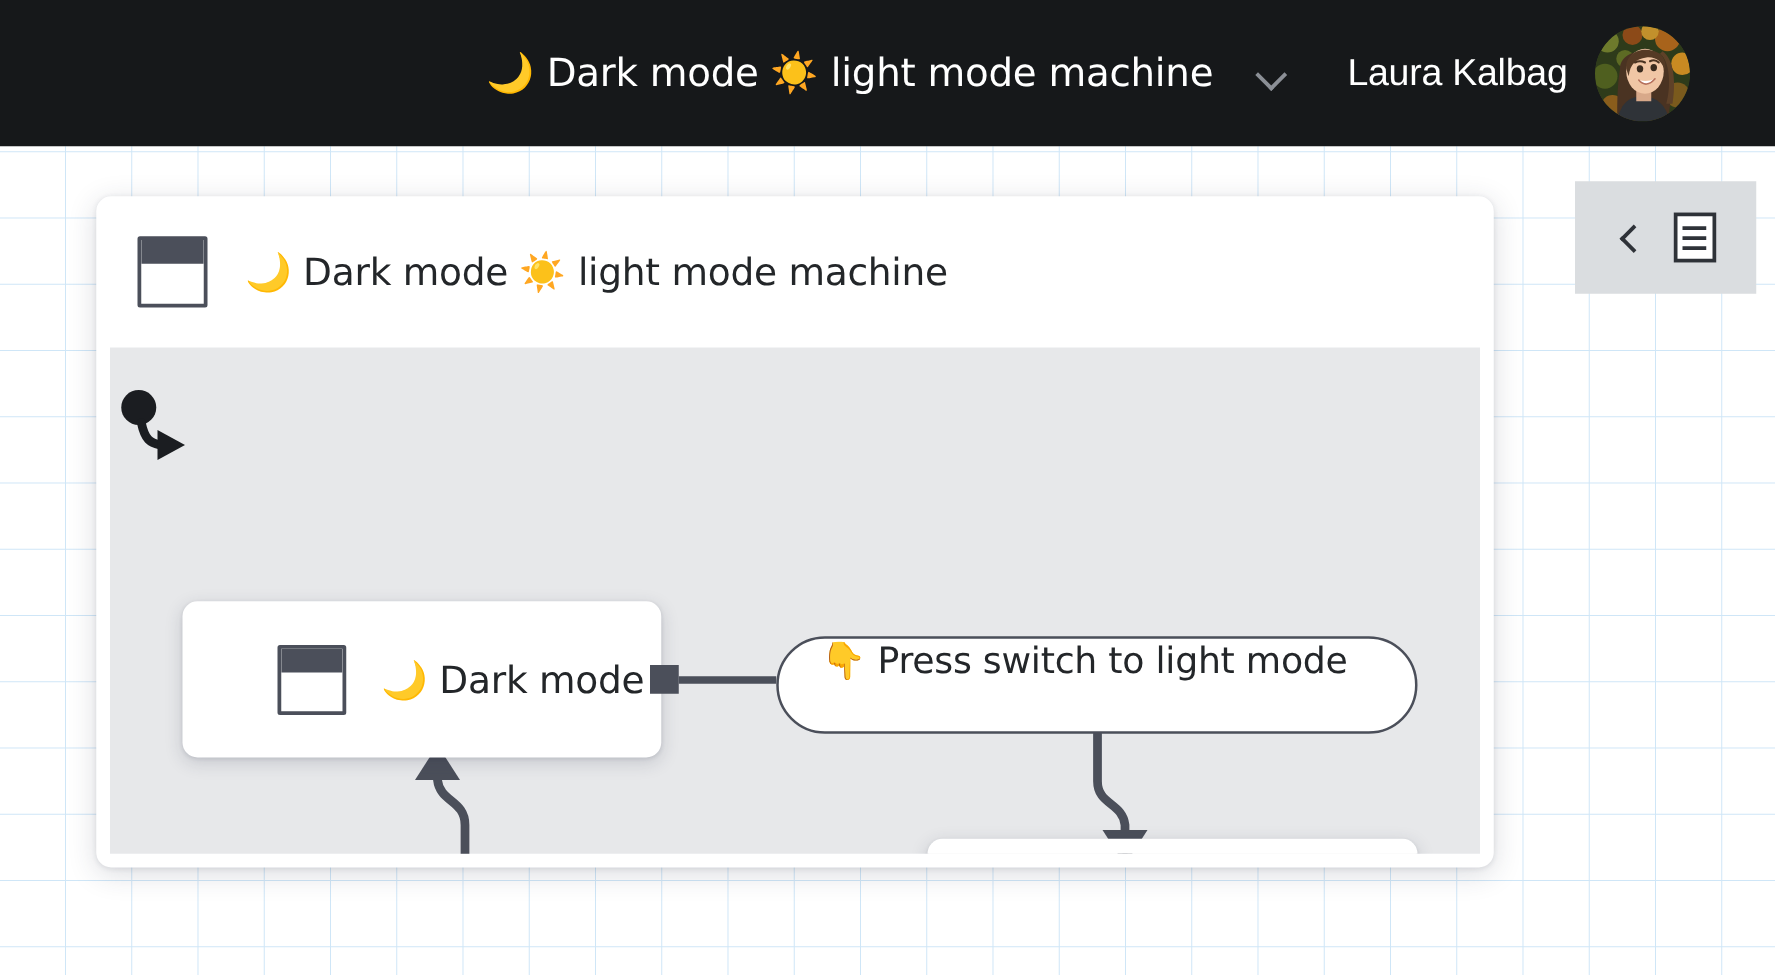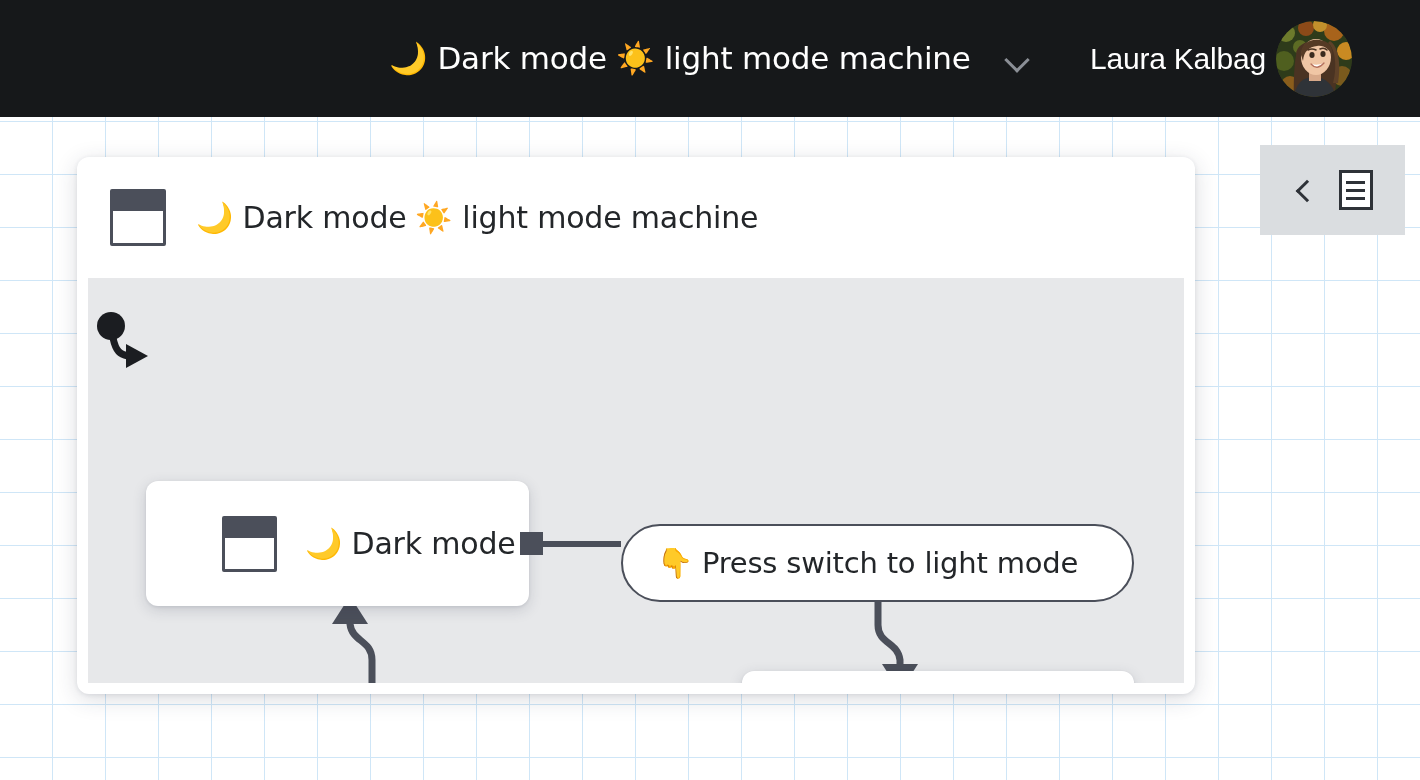--- a/index.html
+++ b/index.html
@@ -86,21 +86,21 @@
     top: 5px;
     width: 15px;
     height: 15px;
     border-right: 3px solid #8b8f96;
     border-bottom: 3px solid #8b8f96;
     transform: rotate(45deg);
   }
   #user-area {
     display: flex;
     align-items: center;
-    gap: 10px;
+    gap: 22px;
     position: absolute;
     right: 68px;
     top: 50%;
     transform: translateY(-50%);
   }
   #user-name {
     color: #ffffff;
     font-size: 30px;
     font-weight: 400;
     letter-spacing: -0.2px;
@@ -277,26 +277,24 @@
     height: 126px;
   }
 
   
   .transition-pill {
     position: absolute;
     background: #ffffff;
     border: 2.5px solid #4b4f5a;
     border-radius: 60px;
     display: flex;
-    align-items: center;
     padding: 0 34px;
     box-sizing: border-box;
     cursor: pointer;
     z-index: 6;
-    margin-top: 15px;
   }
   .transition-pill .pill-label {
     font-size: 29px;
     color: #232629;
     letter-spacing: -0.2px;
     white-space: nowrap;
   }
   #edge-to-light {
     left: 533px;
     top: 231px;

